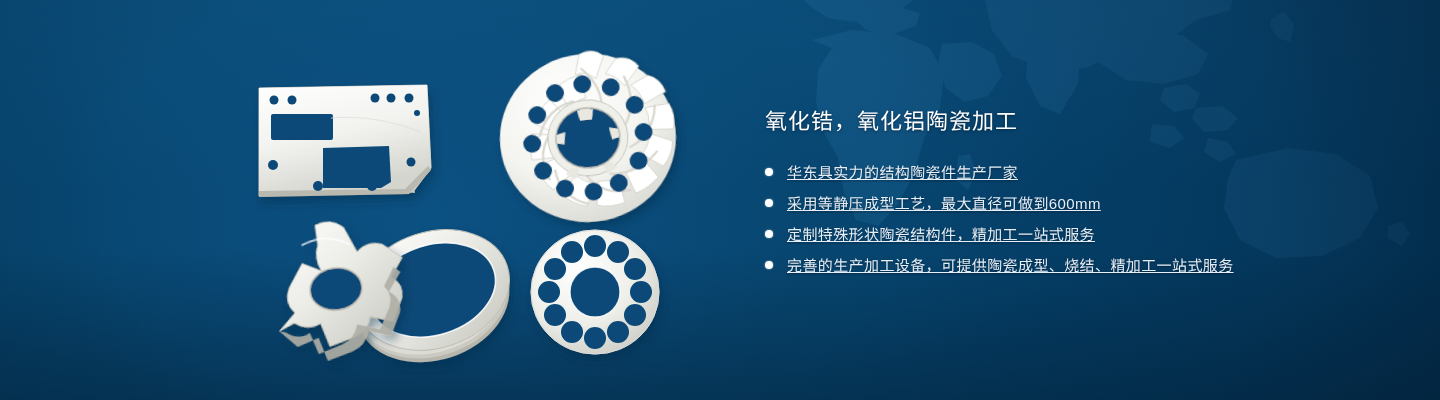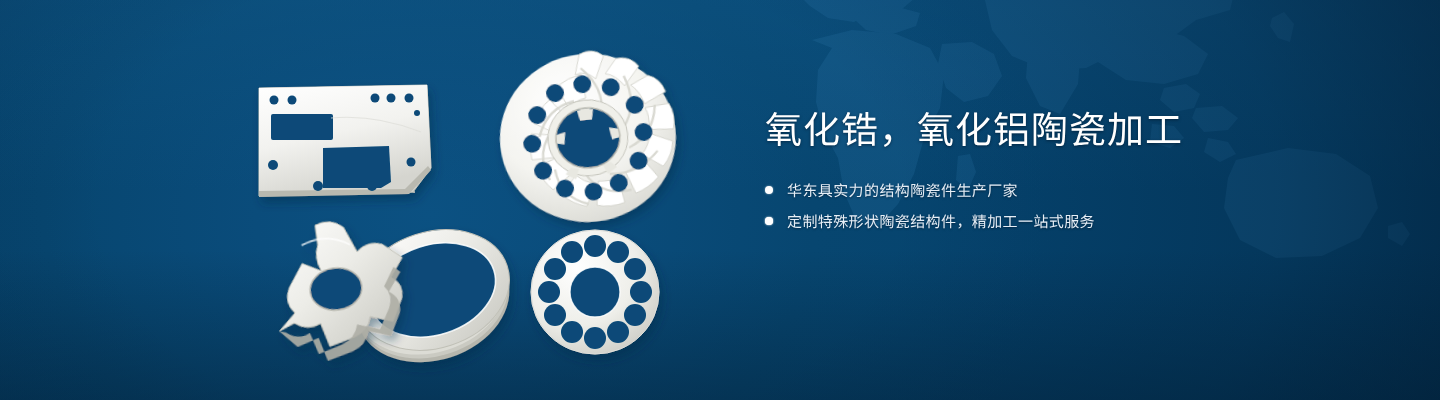--- a/index.html
+++ b/index.html
@@ -52,21 +52,21 @@
   }
   .products svg{width:100%;height:100%;display:block;overflow:visible;}
 
   
   .textblock{
     position:absolute;left:765px;top:108px;
     width:620px;
   }
   .headline{
     margin:0;
-    font-size:37px;
+    font-size:22px;
     font-weight:400;
     letter-spacing:1px;
     color:#ffffff;
     line-height:1.25;
     text-shadow:0 1px 3px rgba(0,16,32,.55);
     white-space:nowrap;
   }
   .bullets{
     list-style:none;
     margin:26px 0 0 0;padding:0;
@@ -74,20 +74,21 @@
   .bullets li{
     position:relative;
     padding-left:22px;
     margin-bottom:10px;
     font-size:15px;
     line-height:21px;
     color:#e6eef6;
     letter-spacing:.4px;
     text-shadow:0 1px 2px rgba(0,14,30,.5);
     white-space:nowrap;
+    text-decoration:underline;
   }
   .bullets li .dot{
     position:absolute;left:0;top:6px;
     width:8px;height:8px;border-radius:50%;
     background:#ffffff;
     box-shadow:0 0 2px rgba(255,255,255,.6);
   }
 </style>
 </head>
 <body>
@@ -307,21 +308,26 @@
   <div class="textblock">
     <h1 class="headline">氧化锆，氧化铝陶瓷加工</h1>
 
     <ul class="bullets">
       <li>
         <span class="dot"></span>
         <span>华东具实力的结构陶瓷件生产厂家</span>
       </li>
       <li>
         <span class="dot"></span>
+        <span>采用等静压成型工艺，最大直径可做到600mm</span>
       </li>
       <li>
         <span class="dot"></span>
         <span>定制特殊形状陶瓷结构件，精加工一站式服务</span>
       </li>
+      <li>
+        <span class="dot"></span>
+        <span>完善的生产加工设备，可提供陶瓷成型、烧结、精加工一站式服务</span>
+      </li>
     </ul>
   </div>
 
 </div>
 
 </body></html>

